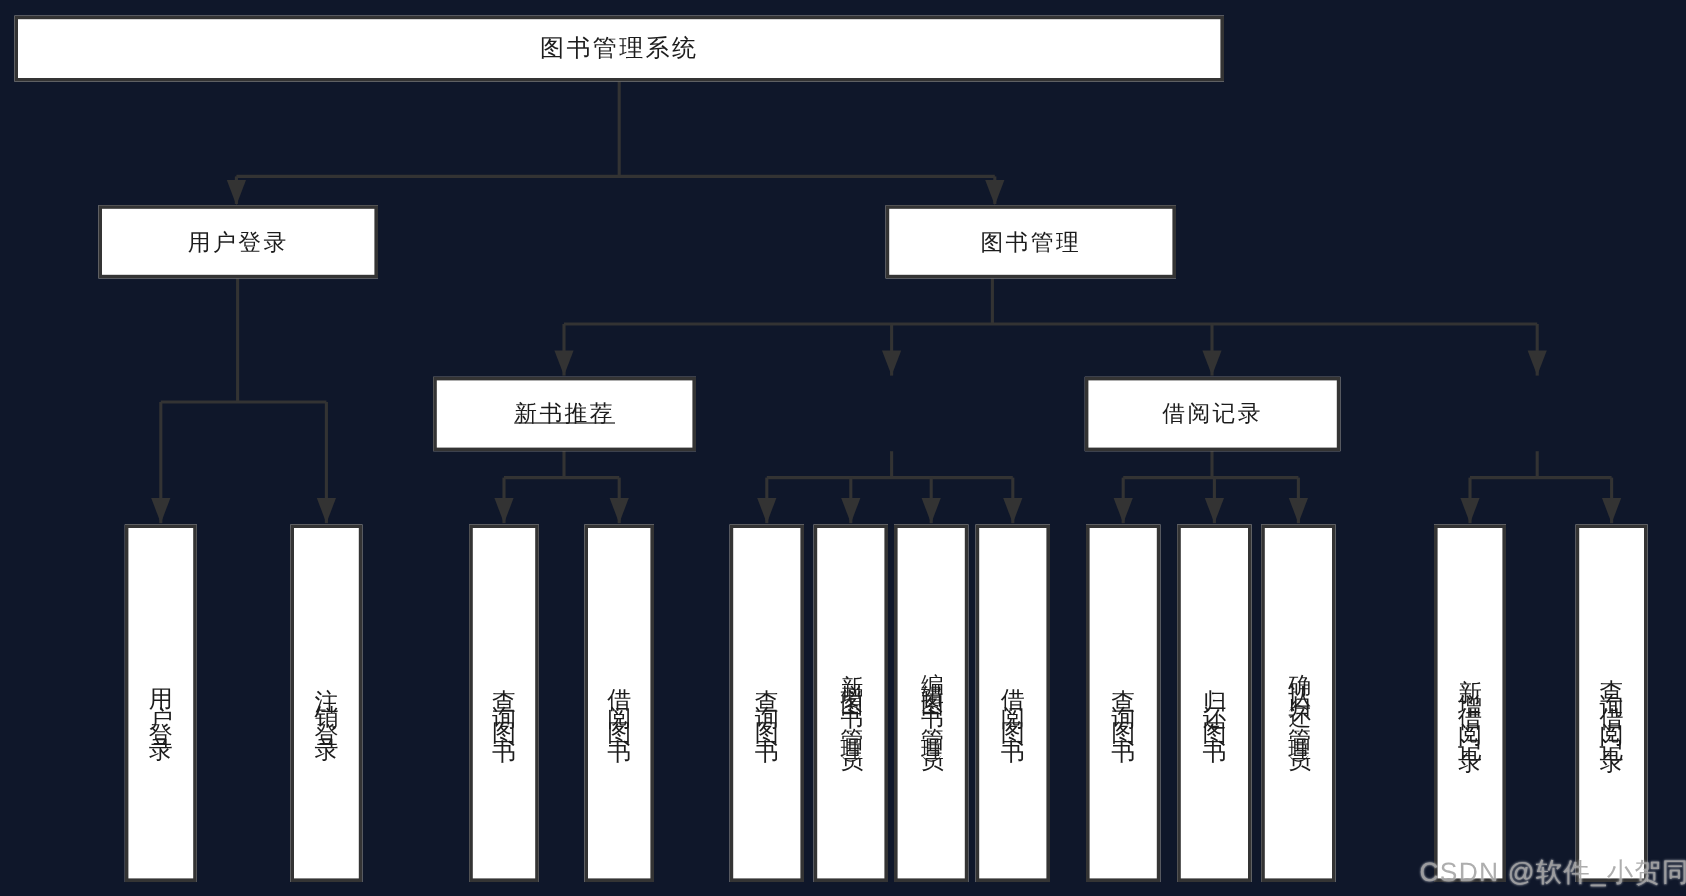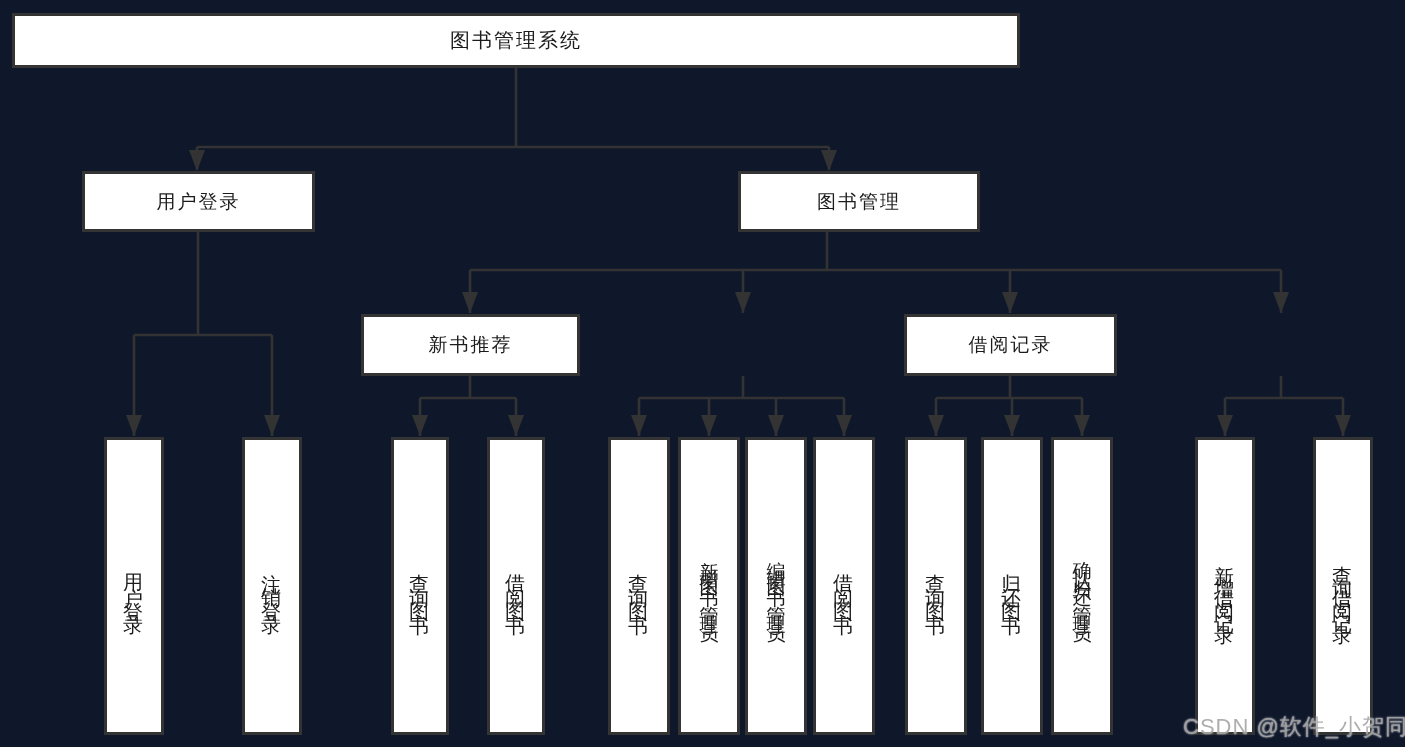--- a/index.html
+++ b/index.html
@@ -146,21 +146,21 @@
     <span>图书管理系统</span>
   </div>
 
   <div class="box" style="left:82px; top:171px; width:233px; height:61px;">
     <span>用户登录</span>
   </div>
   <div class="box" style="left:706px; top:171px; width:242px; height:61px;margin-left:32px;">
     <span>图书管理</span>
   </div>
 
-  <div class="box" style="left:361px; top:314px; width:219px; height:62px;">
+  <div class="box" style="left:361px; top:314px; width:219px; height:62px;text-decoration:underline;">
     <span>新书推荐</span>
   </div>
   <div class="box" style="left:904px; top:314px; width:213px; height:62px;">
     <span>借阅记录</span>
   </div>
 
   <div class="vbox" style="left:104px; top:437px; width:60px; height:298px;">
     <span class="vtext">用户登录</span>
   </div>
   <div class="vbox" style="left:242px; top:437px; width:60px; height:298px;">

